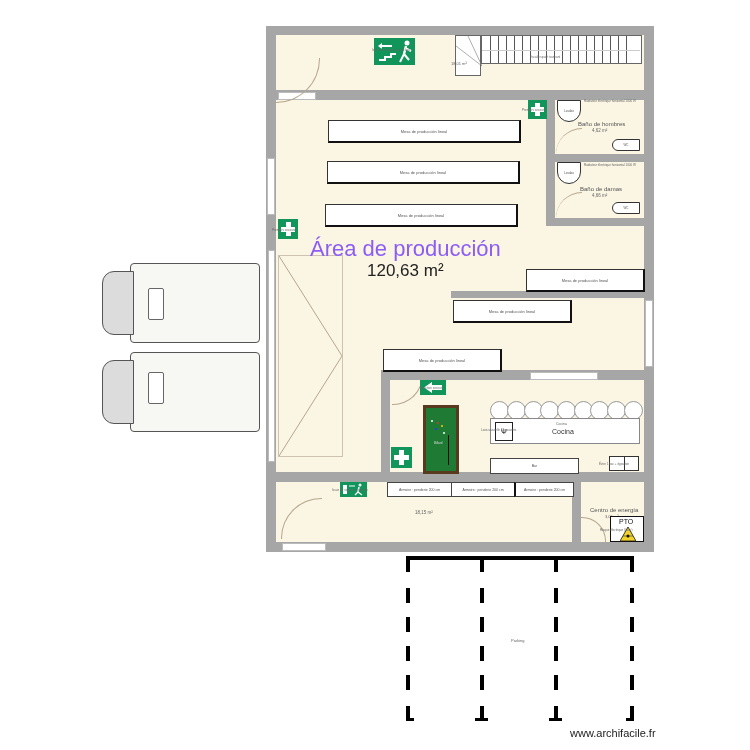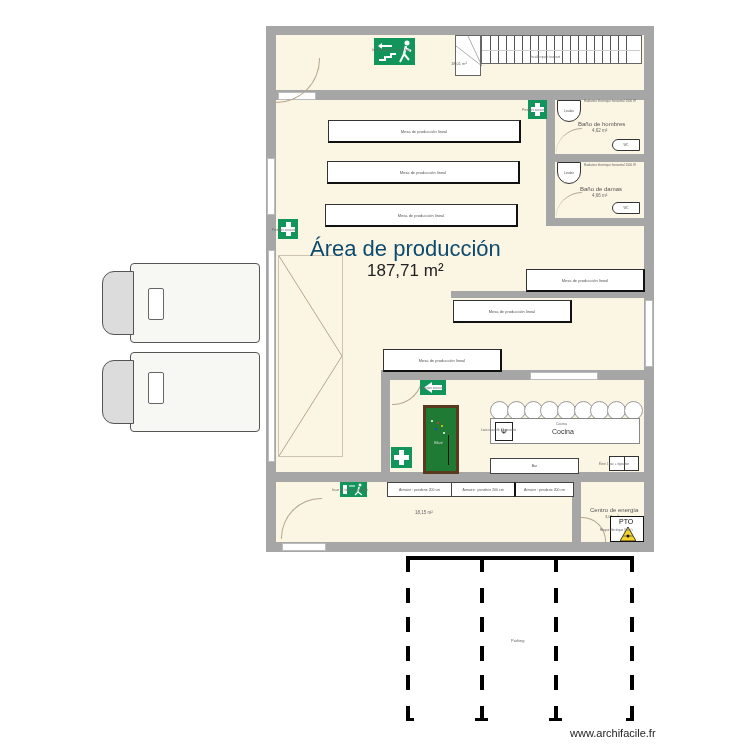--- a/index.html
+++ b/index.html
@@ -125,22 +125,22 @@
 <div class="table" style="left:526px;top:269px;width:116px;height:20px;">
     <span>Mesa de producción lineal</span>
   </div>
 <div class="table" style="left:453px;top:300px;width:116px;height:20px;">
     <span>Mesa de producción lineal</span>
   </div>
 <div class="table" style="left:383px;top:349px;width:116px;height:20px;">
     <span>Mesa de producción lineal</span>
   </div>
 
-<div class="abs" style="left:310px;top:236px;font-size:22px;color:#0c4a6e;white-space:nowrap;">Área de producción</div>
-<div class="abs" style="left:367px;top:261px;font-size:17px;color:#222;white-space:nowrap;">187,71 m²</div>
+<div class="abs" style="left:310px;top:236px;font-size:22px;color:#8b5cf6;white-space:nowrap;">Área de producción</div>
+<div class="abs" style="left:367px;top:261px;font-size:17px;color:#222;white-space:nowrap;">120,63 m²</div>
 
 <div class="green" style="left:528px;top:100px;width:19px;height:19px;">
   <div class="cross" style="left:7px;top:3px;width:5px;height:13px;"></div>
   <div class="cross" style="left:3px;top:7px;width:13px;height:5px;"></div>
 </div>
 <div class="tiny" style="left:522px;top:108px;font-size:3px;">Premiers secours</div>
 <div class="green" style="left:278px;top:219px;width:20px;height:20px;">
   <div class="cross" style="left:7.5px;top:3px;width:5px;height:14px;"></div>
   <div class="cross" style="left:3px;top:7.5px;width:14px;height:5px;"></div>
 </div>

